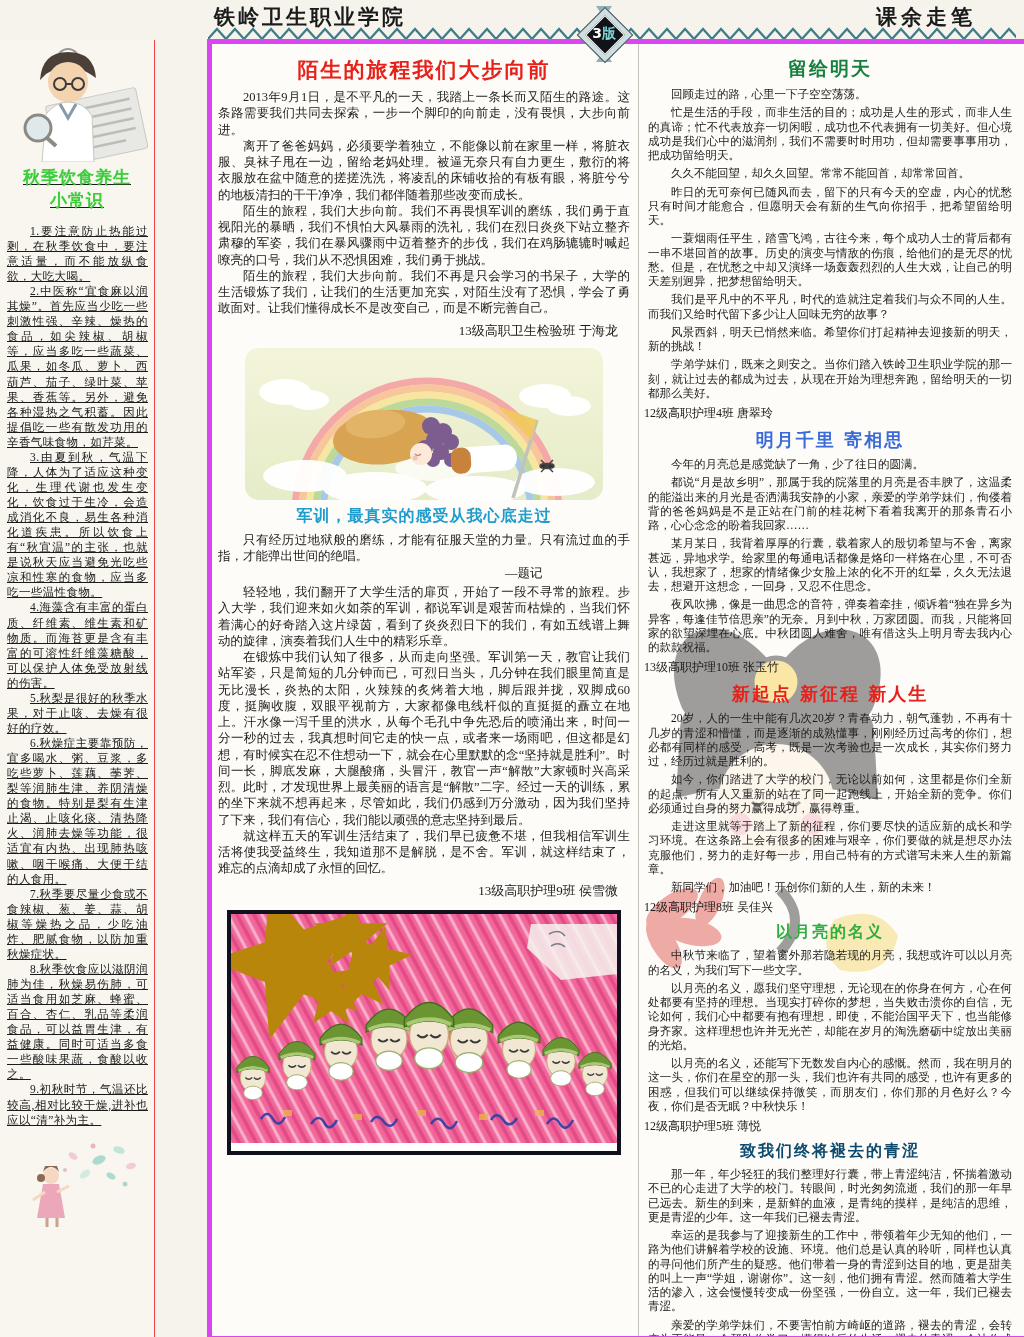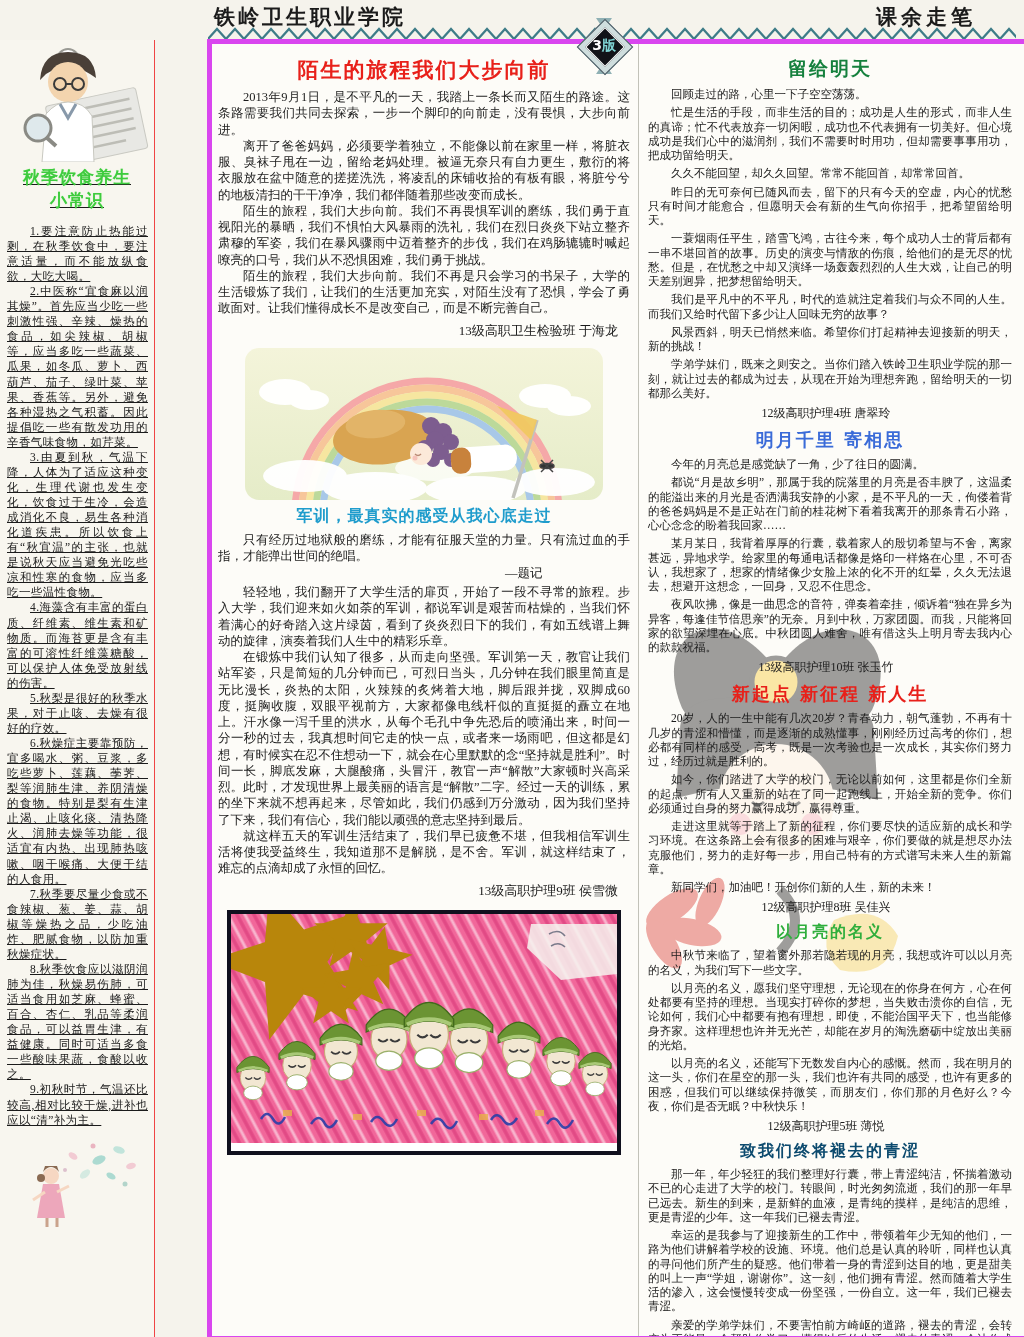--- a/index.html
+++ b/index.html
@@ -7,21 +7,21 @@
     width:1024px;height:1337px;position:relative;
     background:#f5f3ec;
     font-family:"Liberation Serif", serif;
     color:#1b1b1b;
     overflow:hidden;
   }
   
   .hdr-school{position:absolute;left:214px;top:3px;font-size:21px;font-weight:bold;letter-spacing:3px;font-family:"DejaVu Serif",serif;}
   .hdr-column{position:absolute;left:876px;top:3px;font-size:21px;font-weight:bold;letter-spacing:4px;font-family:"DejaVu Serif",serif;}
   .zigzag{position:absolute;left:208px;top:26px;}
-  .badge{position:absolute;left:576px;top:16px;width:56px;height:60px;z-index:6;}
+  .badge{position:absolute;left:576px;top:4px;width:56px;height:60px;z-index:6;}
   .badge .d-outer{position:absolute;left:9px;top:11px;width:38px;height:38px;transform:rotate(45deg);background:#cfdede;border:1.5px solid #44555f;}
   .badge .d-inner{position:absolute;left:15px;top:17px;width:26px;height:26px;transform:rotate(45deg);background:#111318;border:1px solid #fff;}
   .badge .d-tri-t{position:absolute;left:20px;top:2px;width:0;height:0;border-left:8px solid transparent;border-right:8px solid transparent;border-top:12px solid #8fb0b4;}
   .badge .d-tri-b{position:absolute;left:20px;bottom:2px;width:0;height:0;border-left:8px solid transparent;border-right:8px solid transparent;border-bottom:12px solid #8fb0b4;}
   .badge .d-label{position:absolute;left:0;top:21px;width:56px;text-align:center;font-size:14px;font-weight:bold;font-family:"DejaVu Sans",sans-serif;}
   .badge .d-label .n3{color:#ffffff;}
   .badge .d-label .nv{color:#7fd4d4;}
   
   .sidebar{
     position:absolute;left:0;top:40px;width:154px;height:1297px;
@@ -47,21 +47,21 @@
   .t-tomorrow{font-size:19px;color:#15803d;}
   .t-moonmiss{font-size:18px;color:#3a6bd8;}
   .t-military{font-size:16px;color:#1f9ccc;letter-spacing:1px;}
   .t-newstart{font-size:18px;color:#e8201a;}
   .t-moonname{font-size:16px;color:#2fae3c;}
   .t-youth{font-size:16px;color:#0c4a6e;}
   .col-left .bp{margin:0;font-size:12.5px;line-height:1.3;text-align:justify;text-justify:inter-ideograph;text-indent:2em;}
   .col-right .bp{margin:4px;font-size:11.5px;line-height:1.24;text-align:justify;text-justify:inter-ideograph;text-indent:2em;}
   .epi-tag{margin:1px 0 2px;text-align:right;padding-right:7em;font-size:12.5px;}
   .col-left .sig{margin:5px 12px 2px 0;text-align:right;font-size:13px;}
-  .col-right .sig{margin:5px 8px 2px 0;text-align:center;font-size:12px;}
+  .col-right .sig{margin:5px 8px 2px 0;text-align:left;font-size:12px;}
   
   .rainbow-wrap{width:358px;height:152px;margin:8px auto 6px;border-radius:14px;overflow:hidden;}
   .drawing-wrap{width:386px;height:237px;margin:10px auto 0;border:4px solid #10101e;background:#fff;overflow:hidden;}
   .mascot-wrap{position:absolute;left:-24px;top:540px;width:320px;height:420px;z-index:0;pointer-events:none;}
   .doctor-wrap{width:150px;height:118px;margin:4px auto 0;}
   .girl-wrap{width:148px;height:96px;margin:6px auto 0;}
 </style>
 </head>
 <body>
 
@@ -370,21 +370,21 @@
       <p class="bp">一蓑烟雨任平生，踏雪飞鸿，古往今来，每个成功人士的背后都有一串不堪回首的故事。历史的演变与情敌的伤痕，给他们的是无尽的忧愁。但是，在忧愁之中却又演绎一场轰轰烈烈的人生大戏，让自己的明天差别迥异，把梦想留给明天。</p>
       <p class="bp">我们是平凡中的不平凡，时代的造就注定着我们与众不同的人生。而我们又给时代留下多少让人回味无穷的故事？</p>
       <p class="bp">风景西斜，明天已悄然来临。希望你们打起精神去迎接新的明天，新的挑战！</p>
       <p class="bp">学弟学妹们，既来之则安之。当你们踏入铁岭卫生职业学院的那一刻，就让过去的都成为过去，从现在开始为理想奔跑，留给明天的一切都那么美好。</p>
       <p class="sig">12级高职护理4班 唐翠玲</p>
     </section>
 
     <section class="art">
       <h2 class="art-title t-moonmiss">明月千里 寄相思</h2>
       <p class="bp">今年的月亮总是感觉缺了一角，少了往日的圆满。</p>
-      <p class="bp">都说“月是故乡明”，那属于我的院落里的月亮是否丰腴了，这温柔的能溢出来的月光是否洒满我安静的小家，是不平凡的一天，佝偻着背的爸爸妈妈是不是正站在门前的桂花树下看着我离开的那条青石小路，心心念念的盼着我回家……</p>
+      <p class="bp">都说“月是故乡明”，那属于我的院落里的月亮是否丰腴了，这温柔的能溢出来的月光是否洒满我安静的小家，亲爱的学弟学妹们，佝偻着背的爸爸妈妈是不是正站在门前的桂花树下看着我离开的那条青石小路，心心念念的盼着我回家……</p>
       <p class="bp">某月某日，我背着厚厚的行囊，载着家人的殷切希望与不舍，离家甚远，异地求学。给家里的每通电话都像是烙印一样烙在心里，不可否认，我想家了，想家的情绪像少女脸上浓的化不开的红晕，久久无法退去，想避开这想念，一回身，又忍不住思念。</p>
       <p class="bp">夜风吹拂，像是一曲思念的音符，弹奏着牵挂，倾诉着“独在异乡为异客，每逢佳节倍思亲”的无奈。月到中秋，万家团圆。而我，只能将回家的欲望深埋在心底。中秋团圆人难舍，唯有借这头上明月寄去我内心的款款祝福。</p>
       <p class="sig">13级高职护理10班 张玉竹</p>
     </section>
 
     <section class="art">
       <h2 class="art-title t-newstart">新起点 新征程 新人生</h2>
       <p class="bp">20岁，人的一生中能有几次20岁？青春动力，朝气蓬勃，不再有十几岁的青涩和懵懂，而是逐渐的成熟懂事，刚刚经历过高考的你们，想必都有同样的感受，高考，既是一次考验也是一次成长，其实你们努力过，经历过就是胜利的。</p>
       <p class="bp">如今，你们踏进了大学的校门，无论以前如何，这里都是你们全新的起点。所有人又重新的站在了同一起跑线上，开始全新的竞争。你们必须通过自身的努力赢得成功，赢得尊重。</p>
       <p class="bp">走进这里就等于踏上了新的征程，你们要尽快的适应新的成长和学习环境。在这条路上会有很多的困难与艰辛，你们要做的就是想尽办法克服他们，努力的走好每一步，用自己特有的方式谱写未来人生的新篇章。</p>

